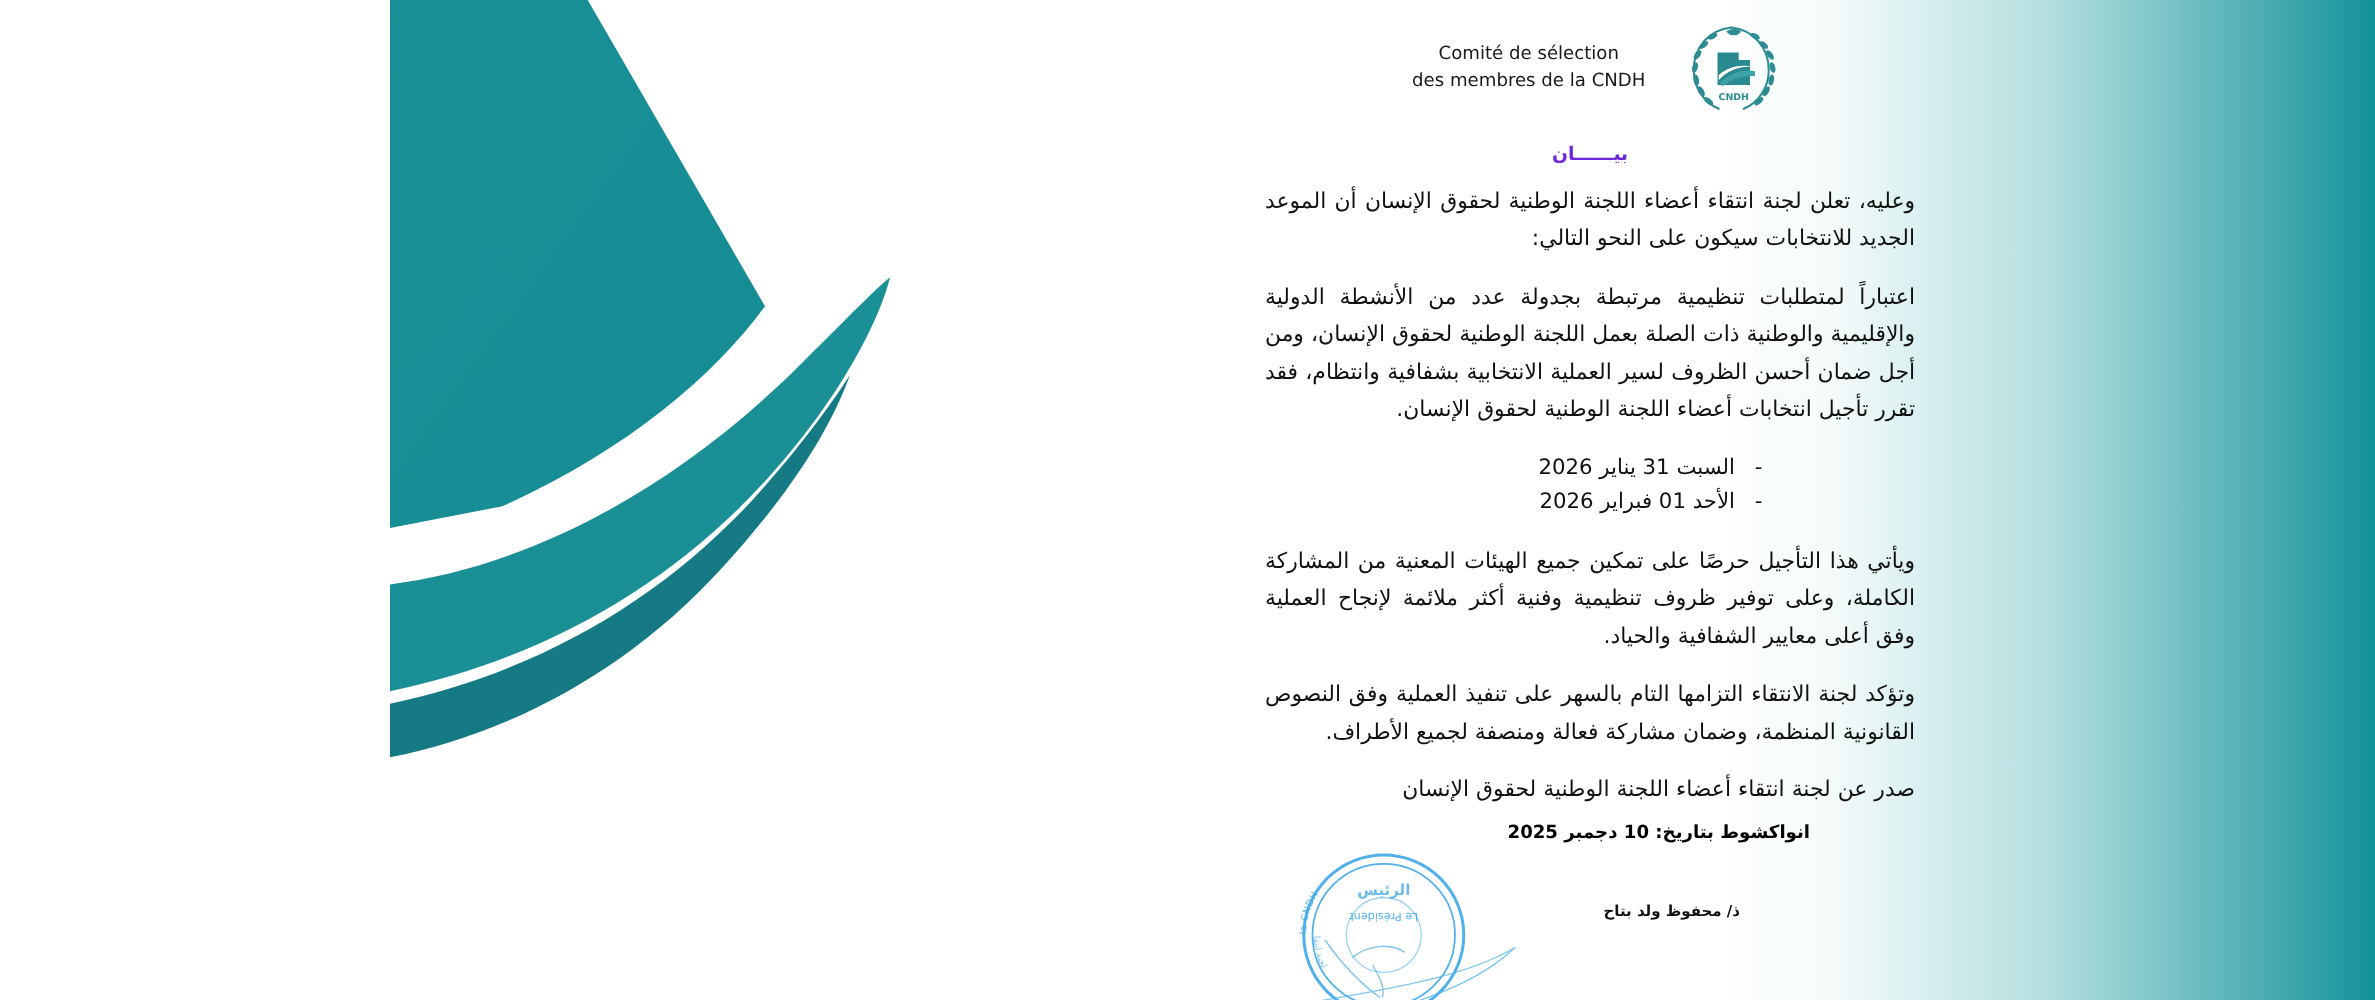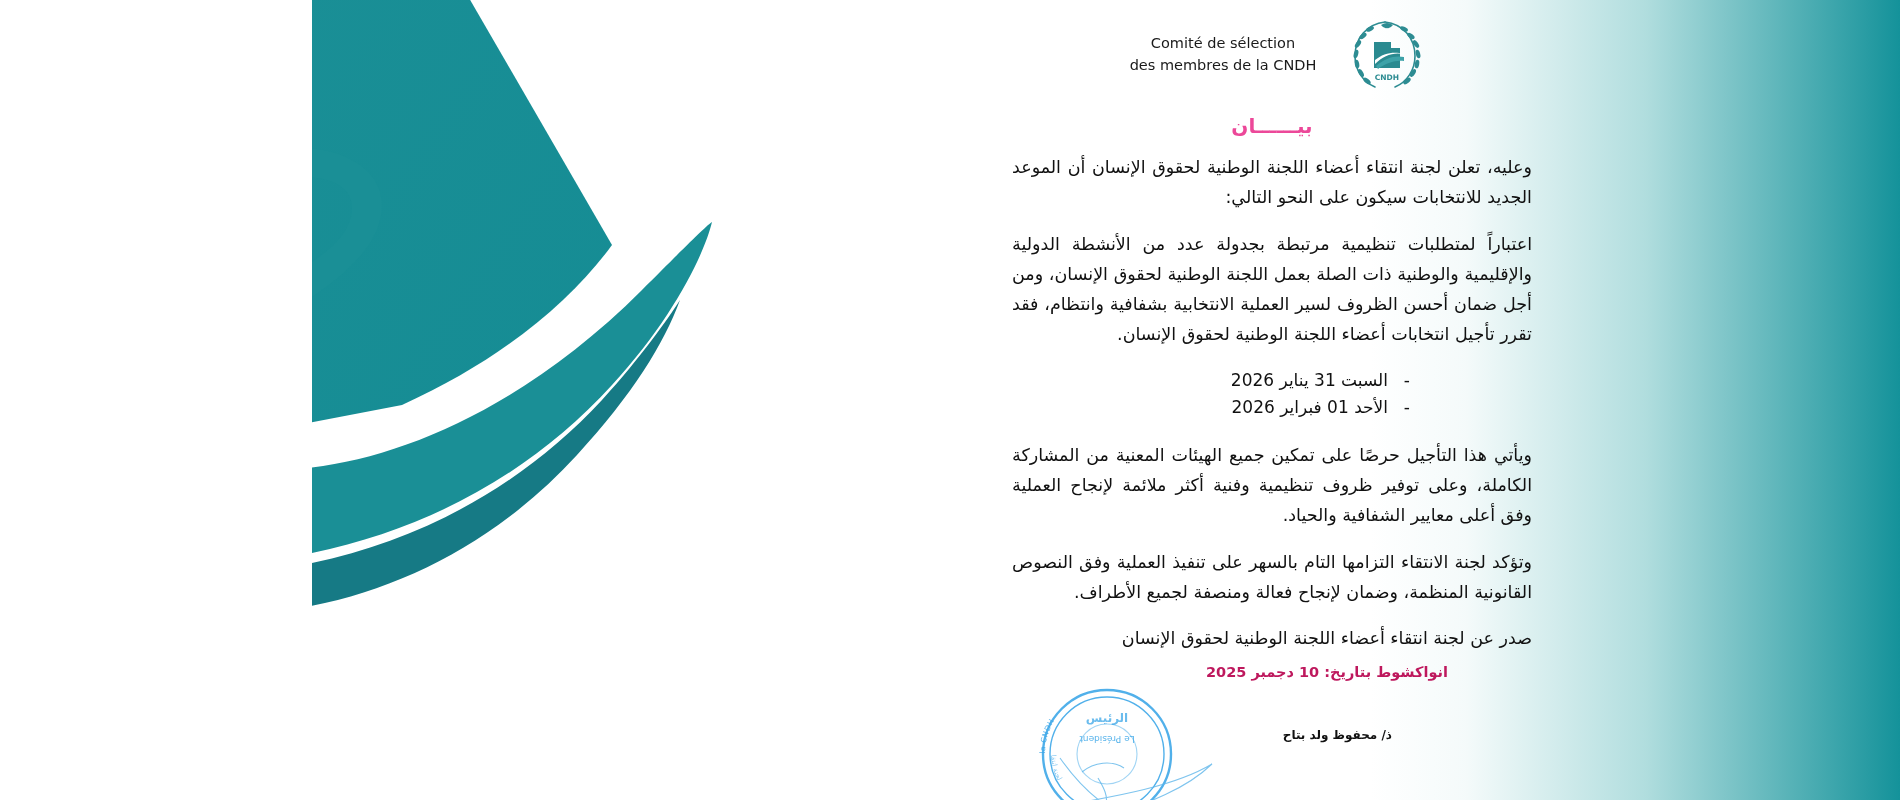--- a/index.html
+++ b/index.html
@@ -79,23 +79,23 @@
   .header-logo {
     width: 84px;
     height: 76px;
     flex: 0 0 auto;
     display: block;
   }
 
   
   .doc-title {
     text-align: center;
-    font-size: 20px;
+    font-size: 15px;
     font-weight: bold;
-    color: #ec4899;
+    color: #6d28d9;
     margin-top: 22px;
     letter-spacing: 0px;
     direction: rtl;
   }
 
   
   .doc-body {
     direction: rtl;
     margin: 0 auto;
     width: 520px;
@@ -132,21 +132,21 @@
     text-align: right;
     font-size: 17.5px;
     line-height: 1.7;
     color: #111;
     margin: 6px 0 10px 0;
   }
   .place-date {
     text-align: center;
     font-size: 14.5px;
     font-weight: bold;
-    color: #be185d;
+    color: #000000;
     margin: 0 0 0 0;
     padding-left: 110px;
   }
 
   
   .sign-area {
     position: relative;
     height: 150px;
     margin-top: 2px;
   }
@@ -251,21 +251,21 @@
 
       <p class="para">اعتباراً لمتطلبات تنظيمية مرتبطة بجدولة عدد من الأنشطة الدولية والإقليمية والوطنية ذات الصلة بعمل اللجنة الوطنية لحقوق الإنسان، ومن أجل ضمان أحسن الظروف لسير العملية الانتخابية بشفافية وانتظام، فقد تقرر تأجيل انتخابات أعضاء اللجنة الوطنية لحقوق الإنسان.</p>
 
       <ul class="date-list">
         <li>السبت 31 يناير 2026</li>
         <li>الأحد 01 فبراير 2026</li>
       </ul>
 
       <p class="para">ويأتي هذا التأجيل حرصًا على تمكين جميع الهيئات المعنية من المشاركة الكاملة، وعلى توفير ظروف تنظيمية وفنية أكثر ملائمة لإنجاح العملية وفق أعلى معايير الشفافية والحياد.</p>
 
-      <p class="para">وتؤكد لجنة الانتقاء التزامها التام بالسهر على تنفيذ العملية وفق النصوص القانونية المنظمة، وضمان لإنجاح فعالة ومنصفة لجميع الأطراف.</p>
+      <p class="para">وتؤكد لجنة الانتقاء التزامها التام بالسهر على تنفيذ العملية وفق النصوص القانونية المنظمة، وضمان مشاركة فعالة ومنصفة لجميع الأطراف.</p>
 
       <div class="issued-line">صدر عن لجنة انتقاء أعضاء اللجنة الوطنية لحقوق الإنسان</div>
 
       <div class="place-date">انواكشوط بتاريخ: 10 دجمبر 2025</div>
 
       <div class="sign-area">
 
         <svg class="stamp-wrap" viewBox="0 0 320 150" xmlns="http://www.w3.org/2000/svg">
           <defs>
             <path id="ringTop" d="M 95 72 m -62,0 a 62,62 0 1,1 124,0"></path>

